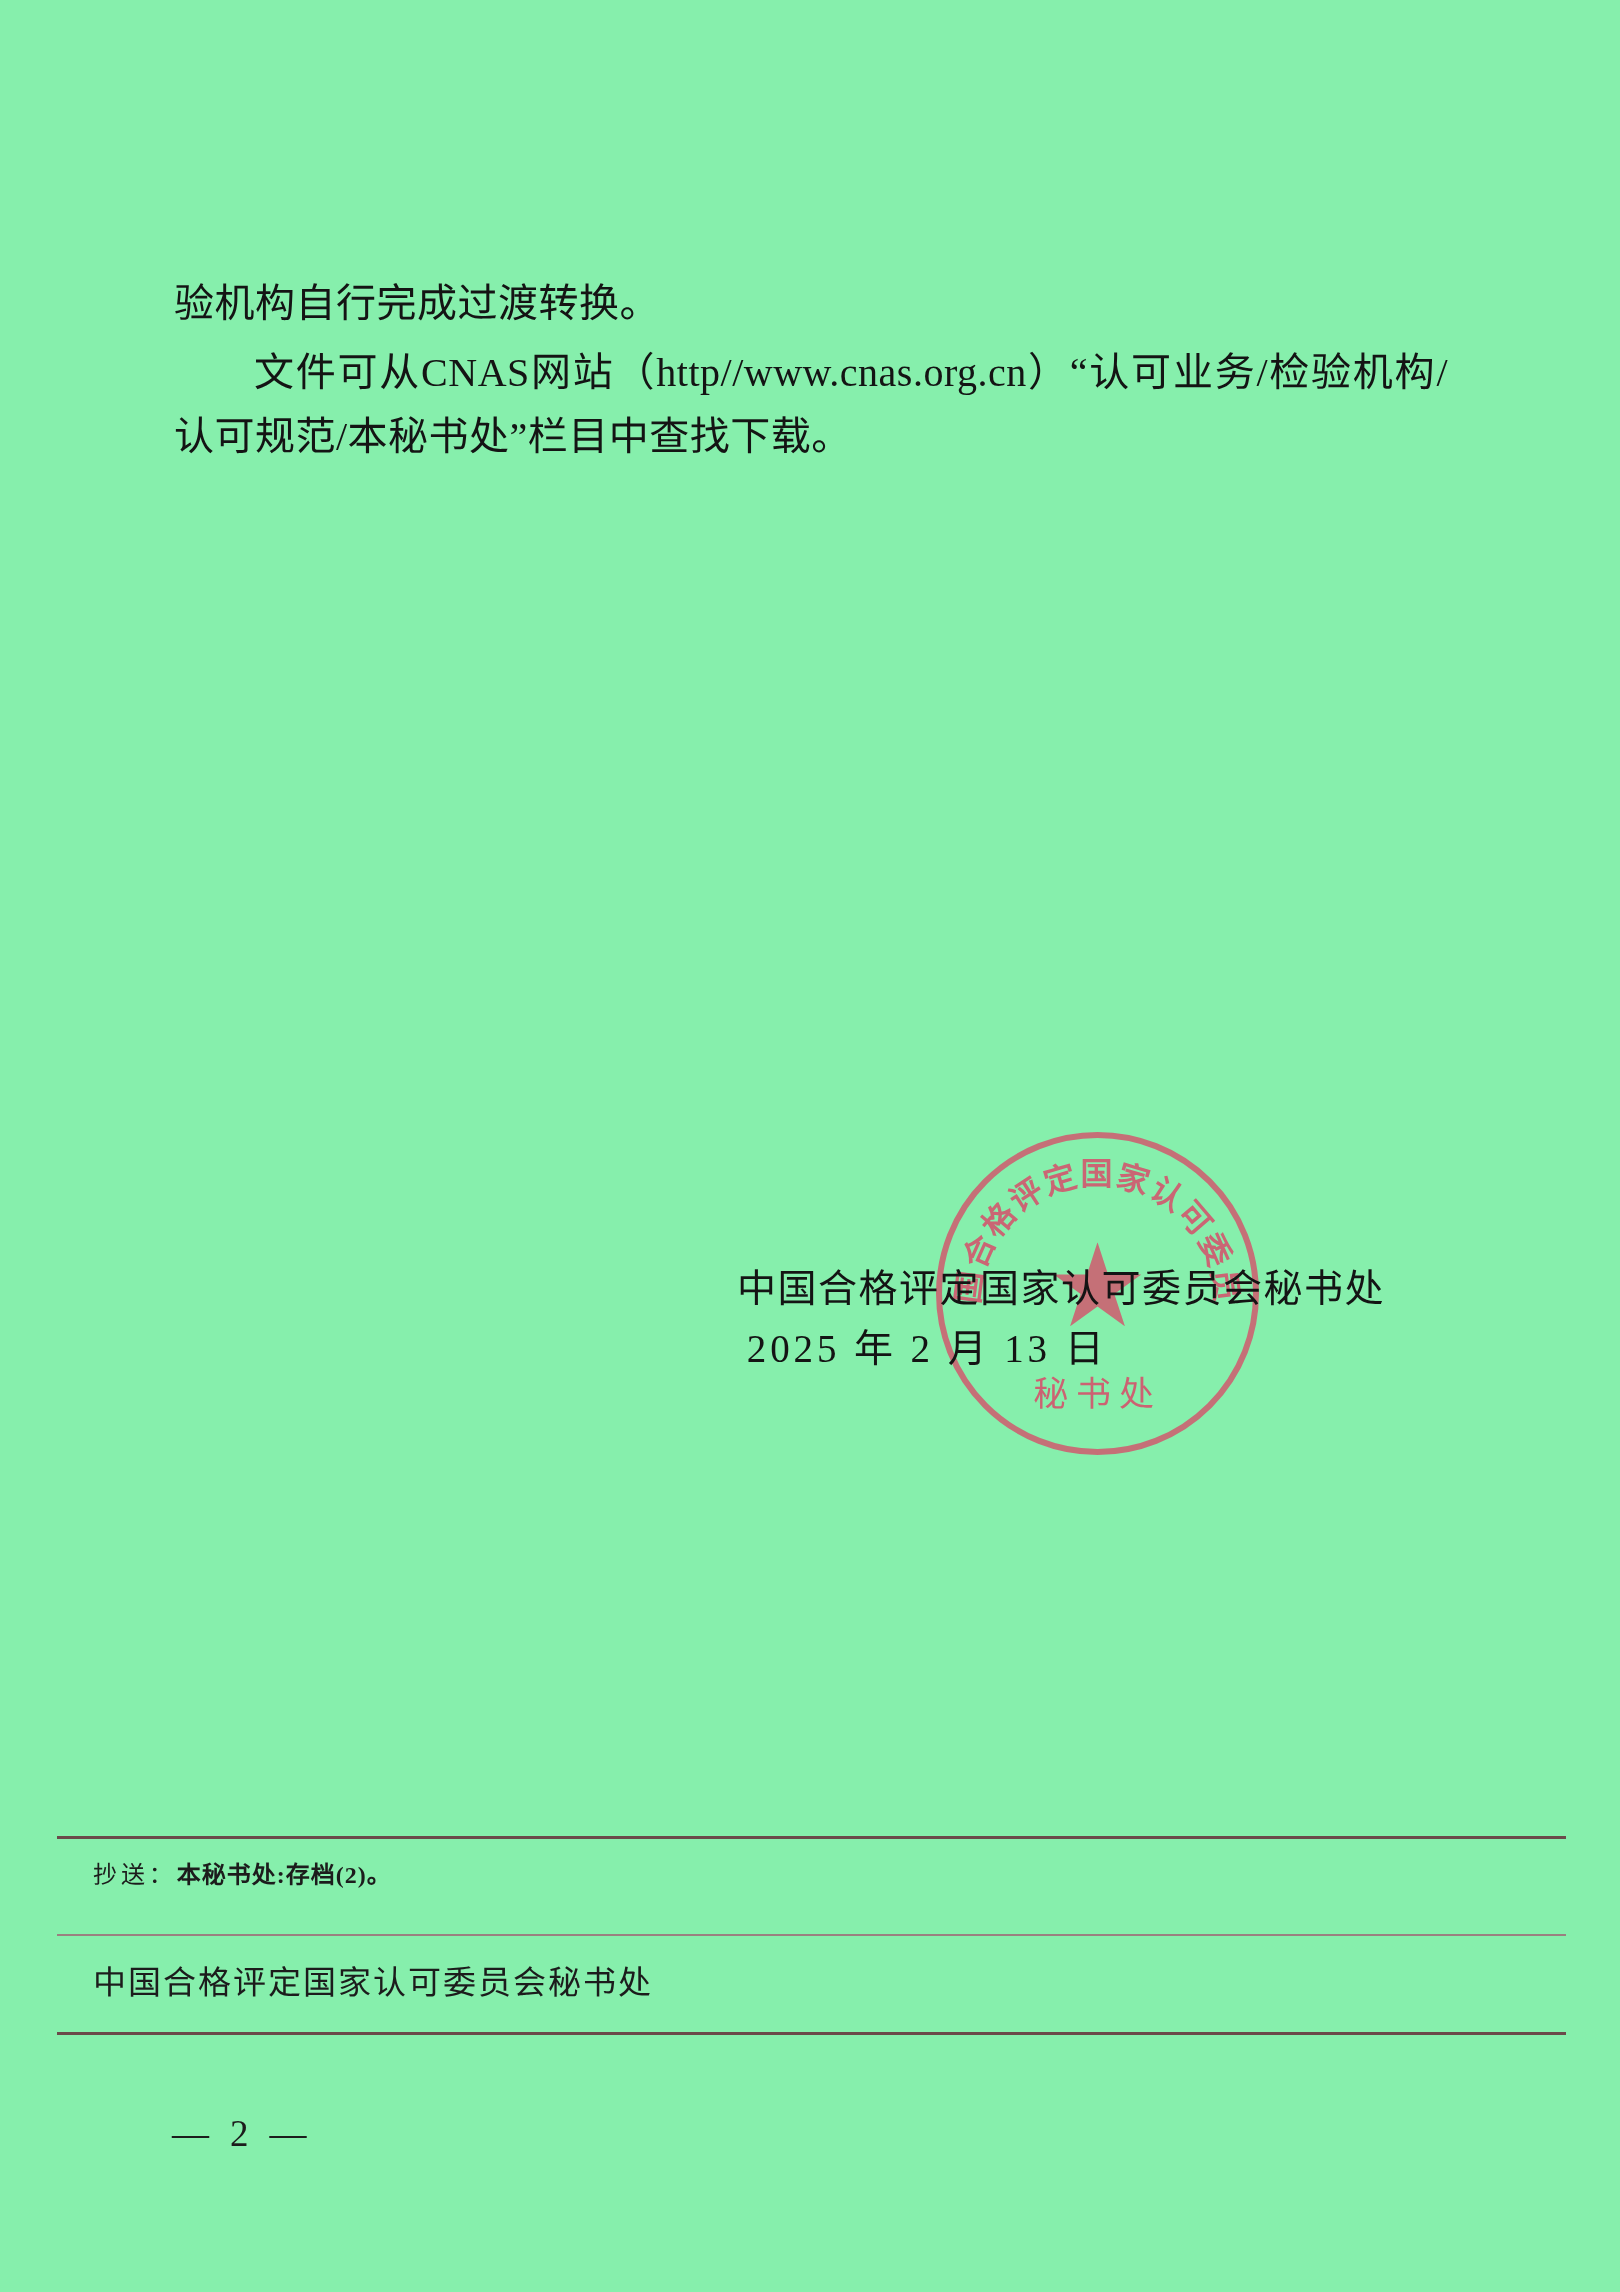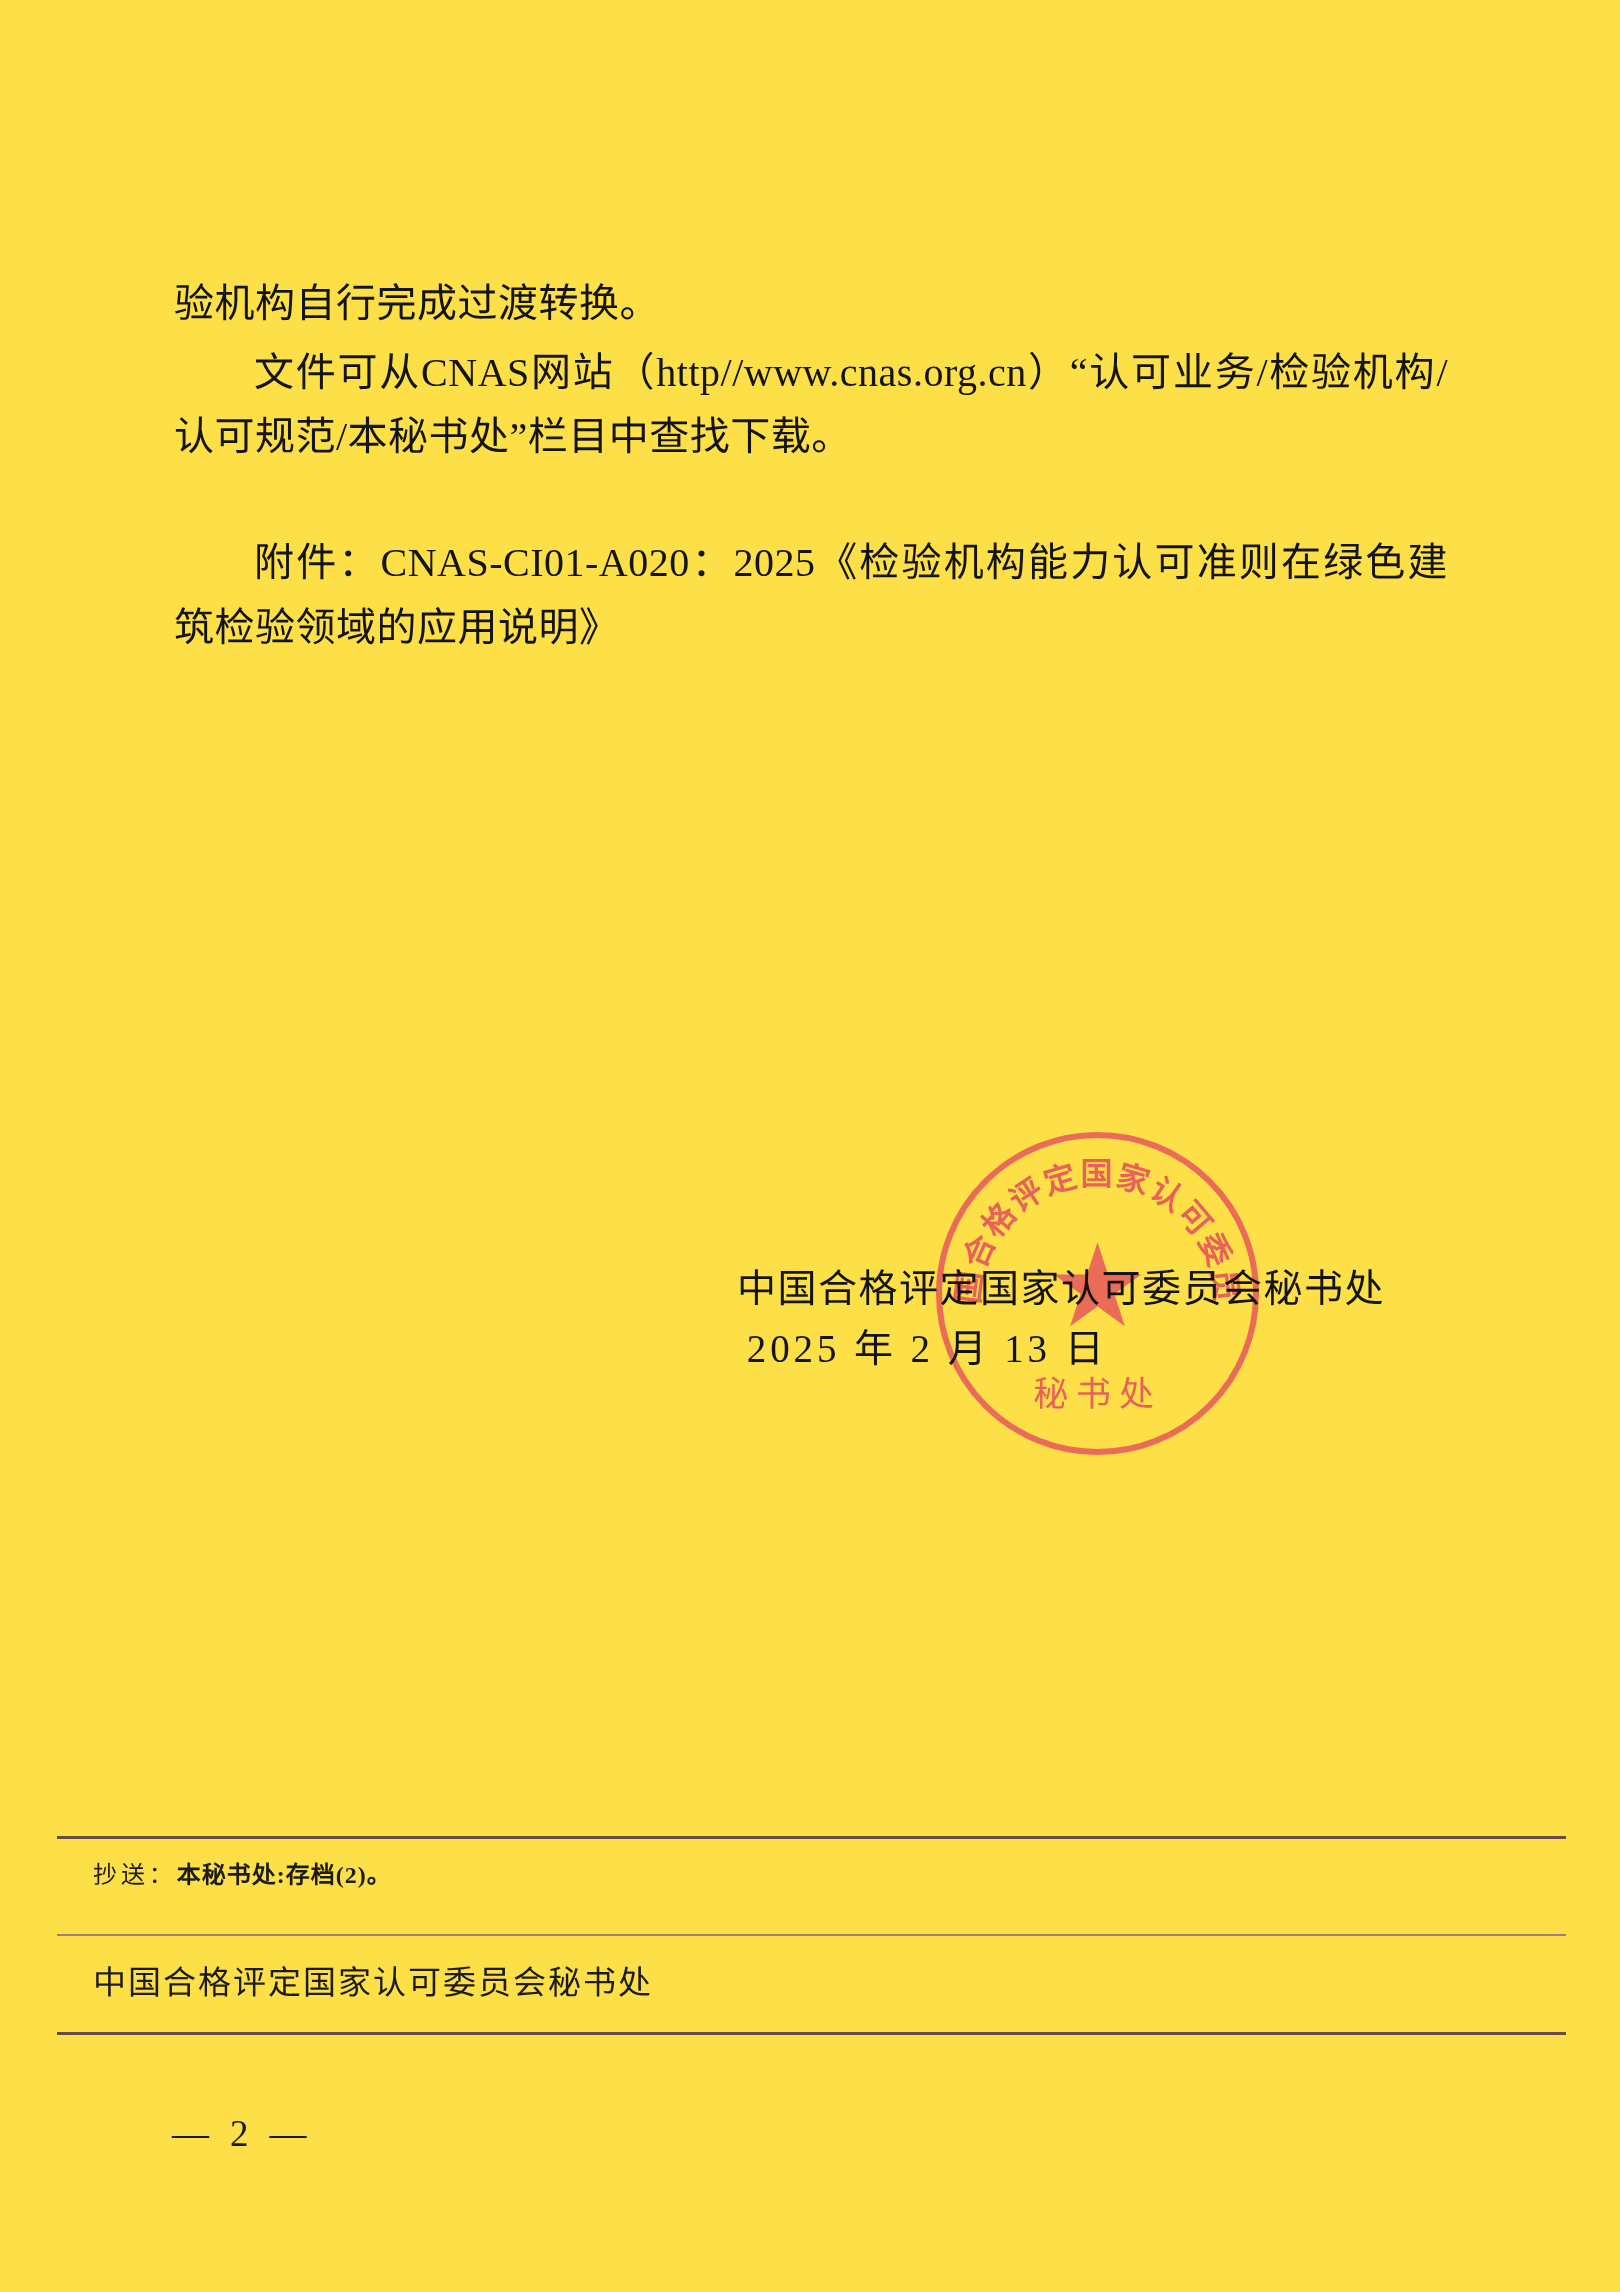--- a/index.html
+++ b/index.html
@@ -5,21 +5,21 @@
 <style>
   html, body {
     margin: 0;
     padding: 0;
     background: #ffffff;
   }
   .page {
     position: relative;
     width: 1620px;
     height: 2293px;
-    background: #fde047;
+    background: #86efac;
     font-family: "Liberation Serif", "DejaVu Serif", serif;
     color: #111111;
     overflow: hidden;
   }
   
   .doc-body {
     position: absolute;
     left: 174px;
     top: 272px;
     width: 1274px;
@@ -164,21 +164,20 @@
 <body>
 
 <div class="page">
 
   <div class="doc-body">
     <p class="para">验机构自行完成过渡转换。</p>
 
 
     <p class="para indent">文件可从CNAS网站（http//www.cnas.org.cn）“认可业务/检验机构/认可规范/本秘书处”栏目中查找下载。</p>
 
-    <p class="para indent gap-before">附件：CNAS-CI01-A020：2025《检验机构能力认可准则在绿色建筑检验领域的应用说明》</p>
   </div>
 
   <div class="seal">
     <div class="arc-text">
       <svg viewBox="0 0 330 330" aria-hidden="true">
         <defs>
           <path id="sealArc" d="M 40,175 A 125,125 0 0 1 290,175"></path>
         </defs>
         <text>
           <textPath href="#sealArc" startOffset="50%" text-anchor="middle">中国合格评定国家认可委员会</textPath>

